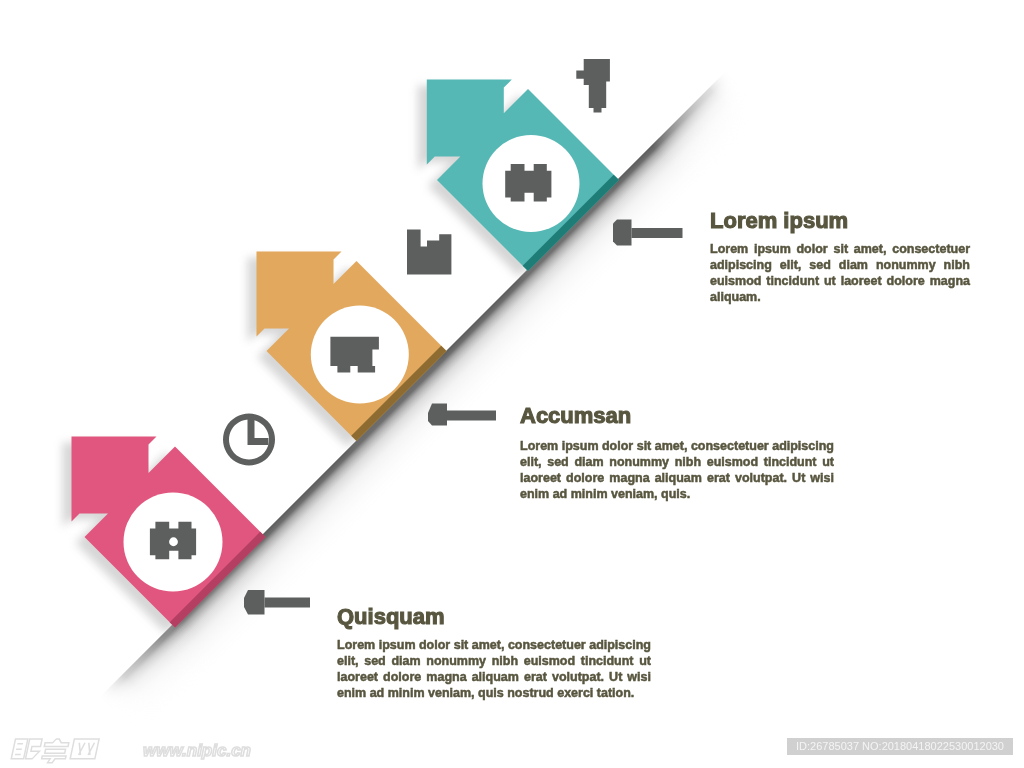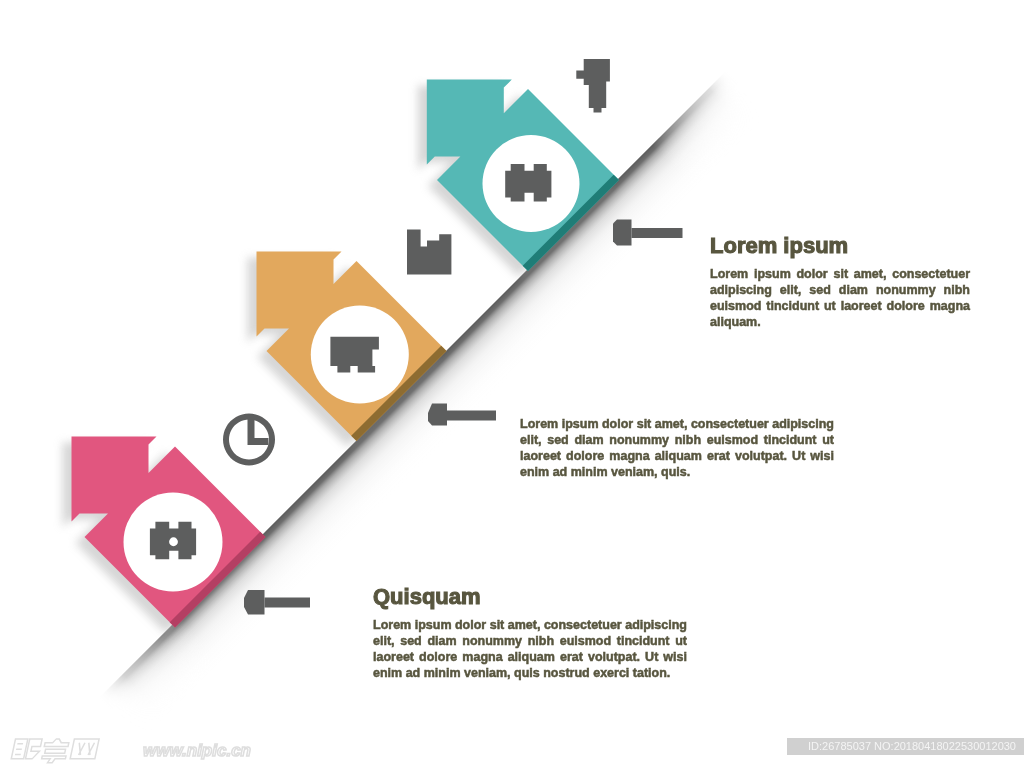--- a/index.html
+++ b/index.html
@@ -113,42 +113,43 @@
         <polygon points="428,413 432,403.5 447,403.5 447,425.5 432,425.5 428,421"></polygon>
         <rect x="447" y="410.5" width="49" height="10"></rect>
       </g>
       <g>
         <polygon points="244,598 248,590 264.5,590 264.5,614.5 248,614.5 244,607"></polygon>
         <rect x="264.5" y="597.5" width="45.5" height="10"></rect>
       </g>
     </g>
   </svg>
 
-  <div class="tblock" style="left:710px;top:235px;width:260px;">
+  <div class="tblock" style="left:710px;top:210px;width:260px;">
     <div class="ttitle">Lorem ipsum</div>
     <div class="tbody" style="margin-top:9px;">Lorem ipsum dolor sit amet, consectetuer adipiscing elit, sed diam nonummy nibh euismod tincidunt ut laoreet dolore magna aliquam.</div>
   </div>
   <div class="tblock" style="left:520px;top:405px;width:314px;">
+    <div class="ttitle">Accumsan</div>
     <div class="tbody" style="margin-top:11px;">Lorem ipsum dolor sit amet, consectetuer adipiscing elit, sed diam nonummy nibh euismod tincidunt ut laoreet dolore magna aliquam erat volutpat. Ut wisi enim ad minim veniam, quis.</div>
   </div>
-  <div class="tblock" style="left:337px;top:586px;width:314px;margin-left:36px;">
+  <div class="tblock" style="left:337px;top:606px;width:314px;">
     <div class="ttitle">Quisquam</div>
     <div class="tbody" style="margin-top:9px;">Lorem ipsum dolor sit amet, consectetuer adipiscing elit, sed diam nonummy nibh euismod tincidunt ut laoreet dolore magna aliquam erat volutpat. Ut wisi enim ad minim veniam, quis nostrud exerci tation.</div>
   </div>
 
   <svg class="layer">
     <g fill="none" stroke="#dedede" stroke-width="1.6" transform="translate(14,737) skewX(-12) scale(0.95,0.95)">
 
       <path d="M2,2 h13 v21 h-13 z"></path>
       <path d="M5,7 h6 M5,13 h6 M5,18.5 h6"></path>
       <path d="M17,2 h13 v8 h-9 v5 h9 l-6,8 h-7 z"></path>
 
       <path d="M34,6 h8 l3,-4 h3 l3,4 h8 v4 h-25 z"></path>
       <path d="M36,13 h21 v4 h-21 z"></path>
       <path d="M34,20 h25 v3 h-11 l-2,4 h-5 l2,-4 h-9 z"></path>
 
       <path d="M64,2 h26 v21 h-26 z"></path>
       <path d="M70,6 l4,13 M76,6 l-4,13 M80,6 l4,13 M86,6 l-4,13"></path>
     </g>
   </svg>
   <div class="wm" style="left:102px;top:741px;font-size:17px;padding-left:41px;">www.nipic.cn</div>
-  <div class="wmid" style="left:787px;top:738px;width:226px;height:17px;font-size:11px;line-height:17px;padding-left:12px;">ID:26785037 NO:20180418022530012030</div>
+  <div class="wmid" style="left:787px;top:738px;width:226px;height:17px;font-size:11px;line-height:17px;">ID:26785037 NO:20180418022530012030</div>
 </div>
 
 </body></html>

